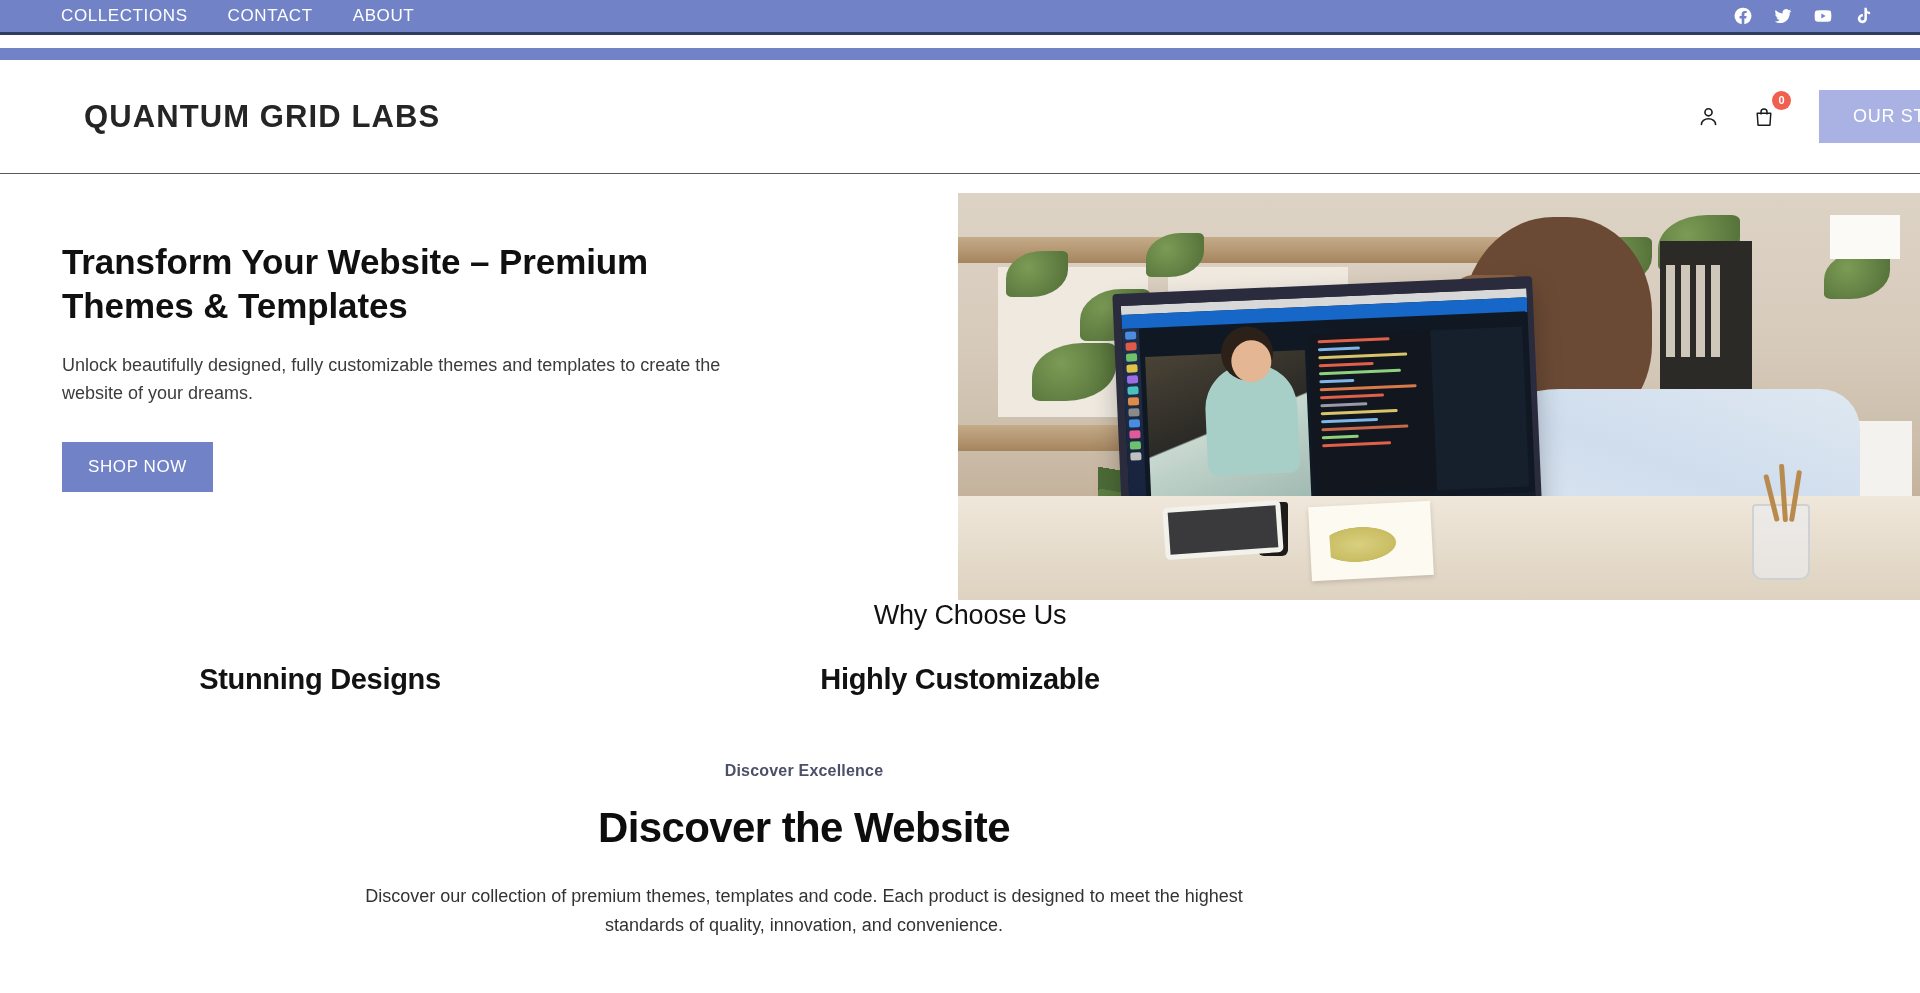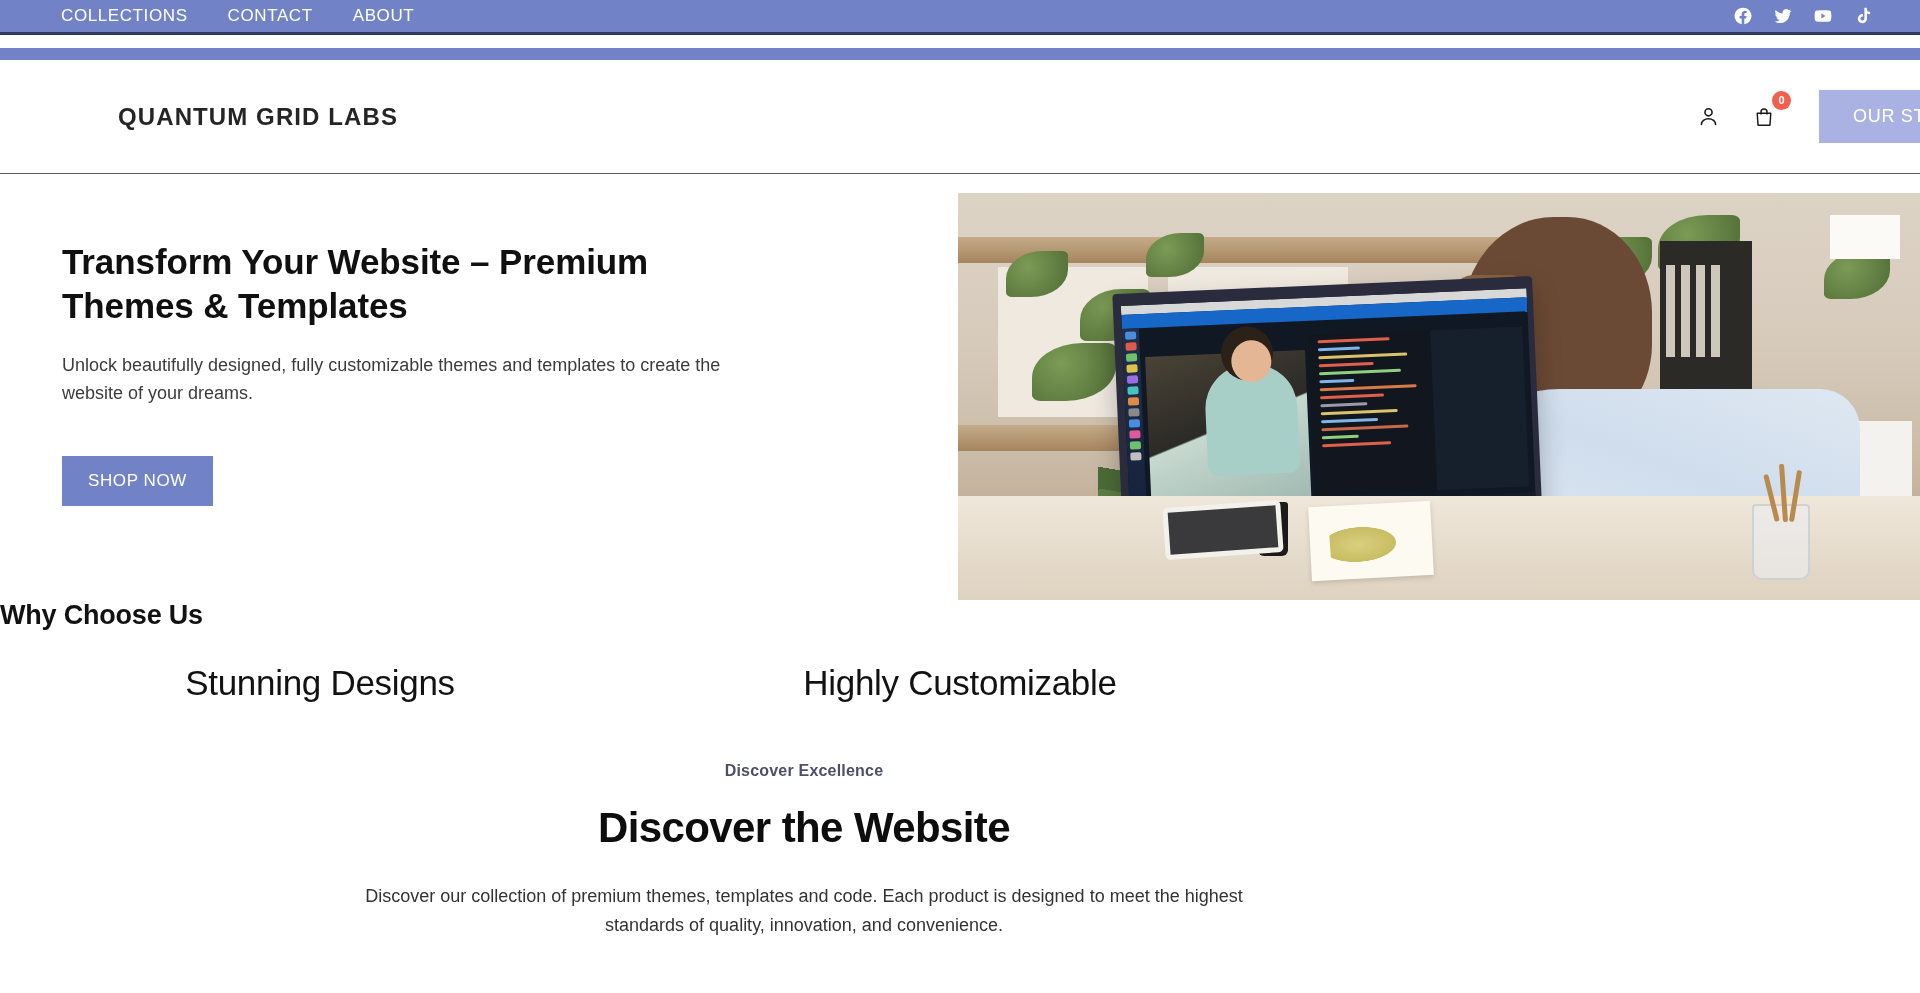--- a/index.html
+++ b/index.html
@@ -36,22 +36,22 @@
     background:#7183c6;
   }
 
   
   .header{
     position:absolute; left:0; top:60px; width:1920px; height:114px;
     background:#ffffff; border-bottom:1px solid #5b5b5b;
     display:flex; align-items:center;
   }
   .brand{
-    margin-left:118px;
-    font-size:24px; font-weight:bold; letter-spacing:1.1px; color:#252525;
+    margin-left:84px;
+    font-size:31px; font-weight:bold; letter-spacing:1.1px; color:#252525;
     white-space:nowrap; cursor:pointer;
   }
   .header-actions{
     margin-left:auto; display:flex; align-items:center; gap:0;
     height:100%;
   }
   .icon-btn{
     width:34px; height:34px; display:flex; align-items:center; justify-content:center;
     position:relative; cursor:pointer; margin-right:22px;
   }
@@ -76,21 +76,21 @@
   .hero-copy{ position:absolute; left:62px; top:66px; width:700px; }
   .hero-title{
     font-size:35px; line-height:1.26; font-weight:bold; color:#101010;
     letter-spacing:-0.1px;
   }
   .hero-sub{
     margin-top:24px; font-size:18px; line-height:1.55; color:#3c3c3c;
     max-width:672px;
   }
   .hero-cta{
-    margin-top:48px; display:inline-block;
+    margin-top:34px; display:inline-block;
     background:#7183c6; color:#ffffff;
     font-size:17px; letter-spacing:0.6px;
     padding:15px 26px; border:none; cursor:pointer;
   }
 
   
   .hero-photo{
     position:absolute; left:958px; top:19px; width:962px; height:407px;
     overflow:hidden; background:#cdbfae;
   }
@@ -240,29 +240,30 @@
   .hp-bookshelf i{ display:inline-block; width:9px; height:92px; margin:24px 0 0 6px;
     background:#cfc8ba; }
   .hp-note{
     position:absolute; right:20px; top:22px; width:70px; height:44px;
     background:#fbfaf7;
   }
 
   
   .why{ position:absolute; left:0; top:600px; width:1920px; }
   .why-title{
-    text-align:left; font-size:27px; font-weight:bold; color:#121212;
+    text-align:center; font-size:27px; font-weight:normal; color:#121212;
     letter-spacing:-0.2px;
+    padding-left:20px;
   }
   .why-grid{
     margin-top:32px; display:flex; width:1920px;
   }
   .why-col{ flex:1 1 0; text-align:center; }
   .why-item{
-    font-size:35px; font-weight:normal; color:#121212; letter-spacing:-0.3px;
+    font-size:29px; font-weight:bold; color:#121212; letter-spacing:-0.3px;
   }
 
   
   .discover{ position:absolute; left:0; top:762px; width:1608px; text-align:center; }
   .discover-eyebrow{
     font-size:16px; font-weight:bold; color:#4b5068; letter-spacing:0.2px;
   }
   .discover-title{
     margin-top:24px; font-size:42px; font-weight:bold; color:#0d0d0d;
     letter-spacing:-0.6px;

